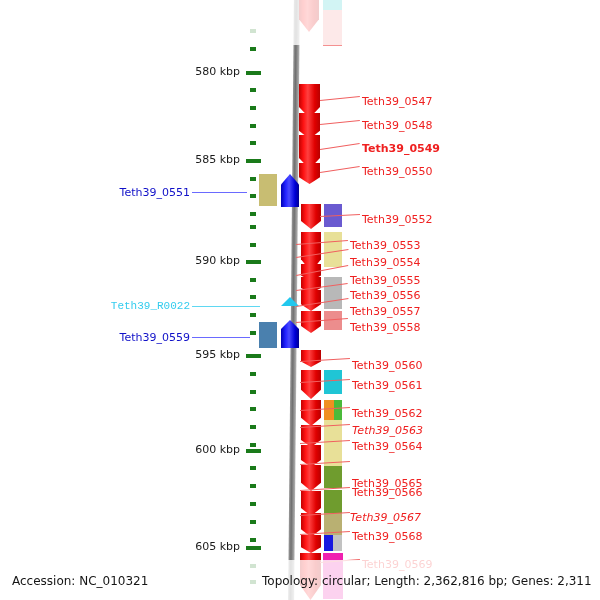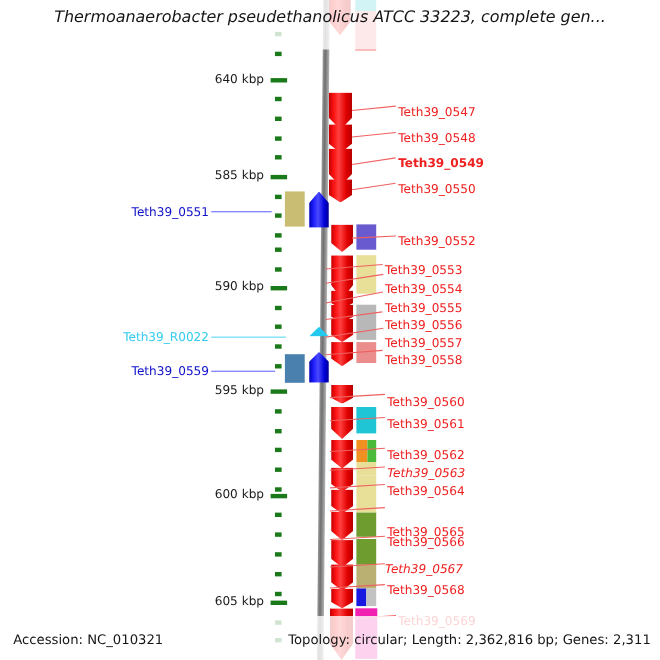--- a/index.html
+++ b/index.html
@@ -53,21 +53,21 @@
   .rect{border:0;}
   .rna-fwd{
     -webkit-clip-path:polygon(50% 0,100% 100%,0 100%);
     clip-path:polygon(50% 0,100% 100%,0 100%);
   }
 
   
   .lbl{position:absolute;font-size:11px;white-space:nowrap;}
   .lbl.right{color:#ef2020;}
   .lbl.left{color:#1010c8;text-align:right;}
-  .lbl.left.rna{color:#33ccee;}
+  .lbl.left.rna{color:#33ccee;font-family:Liberation Mono, monospace;}
   .leader{position:absolute;height:0;border-top:1.6px solid;transform-origin:0 0;}
   .leader.right{border-color:#f06060;}
   .leader.left{border-color:#6a6aff;}
   .leader.left.rna{border-color:#5fd8f2;}
 
   
   .banner{
     position:absolute;left:0;width:600px;
     background:rgba(255,255,255,0.80);
   }
@@ -92,21 +92,21 @@
 </style>
 </head>
 <body>
 
 <div id="viewer">
 
   <div id="backbone"></div>
 
   <div id="ruler-layer">
       <div class="tick major" style="left: 246px; top: 71px; background: rgb(26, 122, 26);"></div>
-      <div class="ruler-label" style="left: 150px; top: 65px;">640 kbp</div>
+      <div class="ruler-label" style="left: 150px; top: 65px;">580 kbp</div>
       <div class="tick major" style="left: 246px; top: 159px; background: rgb(26, 122, 26);"></div>
       <div class="ruler-label" style="left: 150px; top: 153px;">585 kbp</div>
       <div class="tick major" style="left: 246px; top: 260px; background: rgb(26, 122, 26);"></div>
       <div class="ruler-label" style="left: 150px; top: 254px;">590 kbp</div>
       <div class="tick major" style="left: 246px; top: 354px; background: rgb(26, 122, 26);"></div>
       <div class="ruler-label" style="left: 150px; top: 348px;">595 kbp</div>
       <div class="tick major" style="left: 246px; top: 449px; background: rgb(26, 122, 26);"></div>
       <div class="ruler-label" style="left: 150px; top: 443px;">600 kbp</div>
       <div class="tick major" style="left: 246px; top: 546px; background: rgb(26, 122, 26);"></div>
       <div class="ruler-label" style="left: 150px; top: 540px;">605 kbp</div>
@@ -229,19 +229,18 @@
       <div class="lbl right" style="left: 362px; top: 558px;">Teth39_0569</div>
       <div class="leader left" style="left: 192px; top: 192px; width: 55px;"></div>
       <div class="lbl left" style="left: 52px; width: 138px; top: 186px;">Teth39_0551</div>
       <div class="leader left rna" style="left: 192px; top: 306px; width: 68px;"></div>
       <div class="lbl left rna" style="left: 52px; width: 138px; top: 300px;">Teth39_R0022</div>
       <div class="leader left" style="left: 192px; top: 337px; width: 58px;"></div>
       <div class="lbl left" style="left: 52px; width: 138px; top: 331px;">Teth39_0559</div>
     </div>
 
   <div class="banner" id="banner-top"></div>
-  <div id="title">Thermoanaerobacter pseudethanolicus ATCC 33223, complete gen...</div>
 
   <div class="banner" id="banner-bottom"></div>
   <div id="accession">Accession: NC_010321</div>
   <div id="stats">Topology: circular; Length: 2,362,816 bp; Genes: 2,311</div>
 
 </div>
 
 </body></html>

